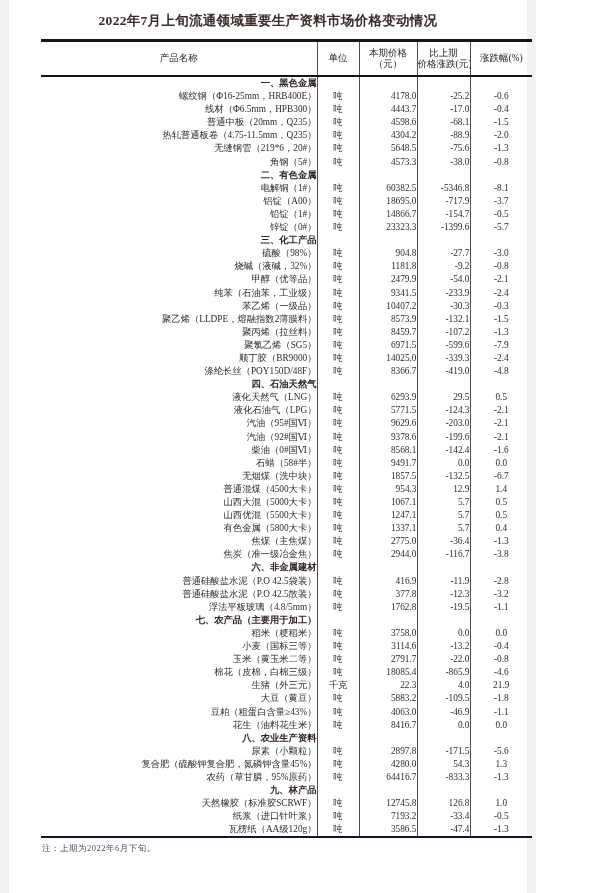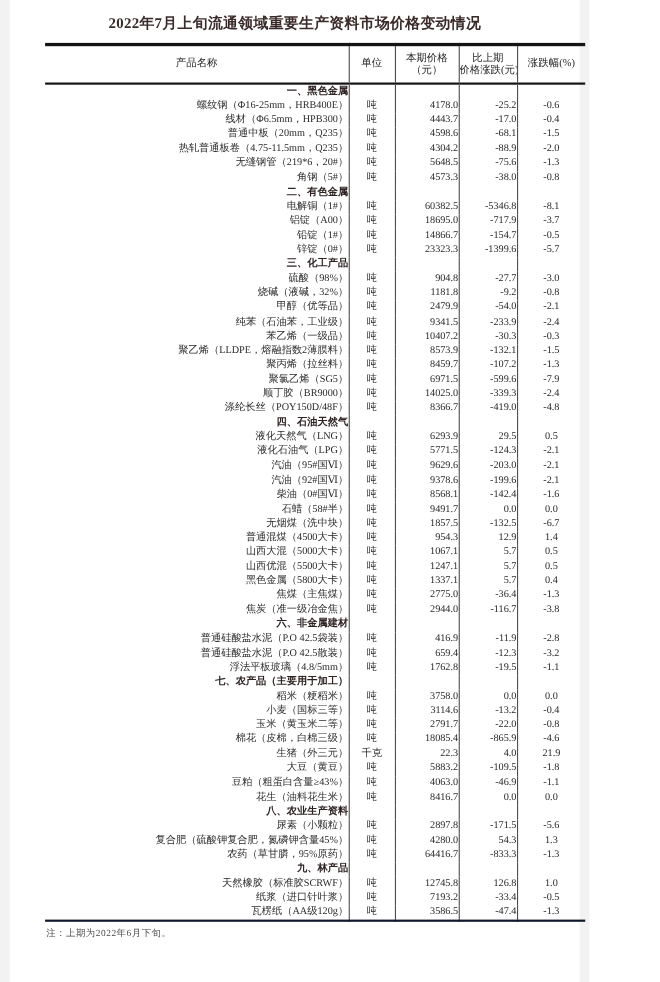--- a/index.html
+++ b/index.html
@@ -312,21 +312,21 @@
             <td class="pct b">0.5</td>
           </tr>
           <tr class="item-row">
             <td class="product">山西优混（5500大卡）</td>
             <td class="unit b">吨</td>
             <td class="price b">1247.1</td>
             <td class="change b">5.7</td>
             <td class="pct b">0.5</td>
           </tr>
           <tr class="item-row">
-            <td class="product">黑色金属（5800大卡）</td>
+            <td class="product">有色金属（5800大卡）</td>
             <td class="unit b">吨</td>
             <td class="price b">1337.1</td>
             <td class="change b">5.7</td>
             <td class="pct b">0.4</td>
           </tr>
           <tr class="item-row">
             <td class="product">焦煤（主焦煤）</td>
             <td class="unit b">吨</td>
             <td class="price b">2775.0</td>
             <td class="change b">-36.4</td>
@@ -349,21 +349,21 @@
           <tr class="item-row">
             <td class="product">普通硅酸盐水泥（P.O 42.5袋装）</td>
             <td class="unit b">吨</td>
             <td class="price b">416.9</td>
             <td class="change b">-11.9</td>
             <td class="pct b">-2.8</td>
           </tr>
           <tr class="item-row">
             <td class="product">普通硅酸盐水泥（P.O 42.5散装）</td>
             <td class="unit b">吨</td>
-            <td class="price b">659.4</td>
+            <td class="price b">377.8</td>
             <td class="change b">-12.3</td>
             <td class="pct b">-3.2</td>
           </tr>
           <tr class="item-row">
             <td class="product">浮法平板玻璃（4.8/5mm）</td>
             <td class="unit b">吨</td>
             <td class="price b">1762.8</td>
             <td class="change b">-19.5</td>
             <td class="pct b">-1.1</td>
           </tr>

